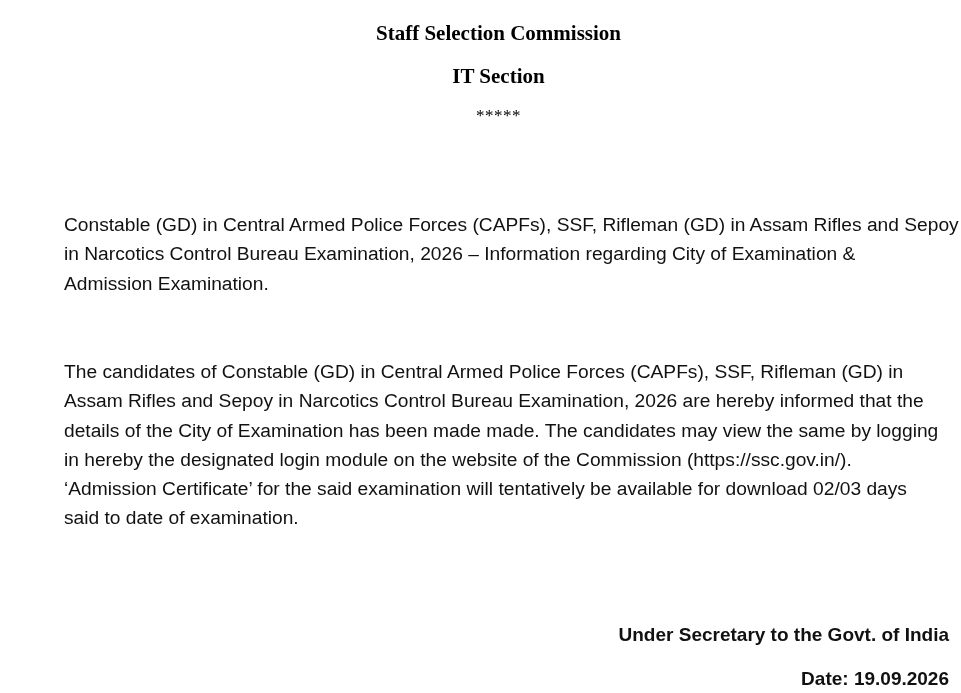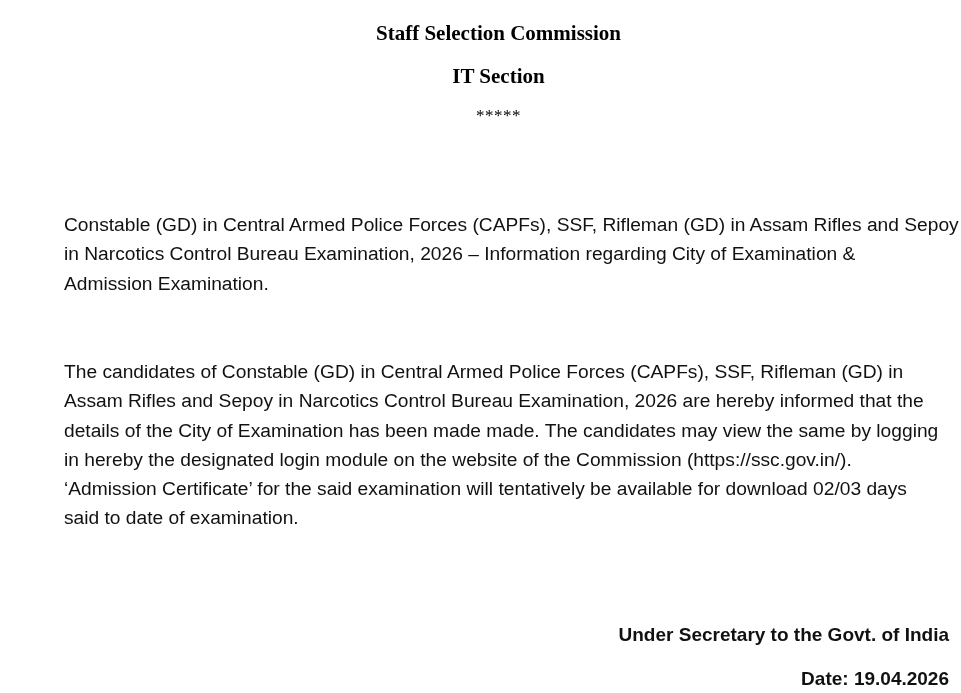--- a/index.html
+++ b/index.html
@@ -82,13 +82,13 @@
 <p class="para body-text">
   <span class="line">The candidates of Constable (GD) in Central Armed Police Forces (CAPFs), SSF, Rifleman (GD) in</span>
   <span class="line">Assam Rifles and Sepoy in Narcotics Control Bureau Examination, 2026 are hereby informed that the</span>
   <span class="line">details of the City of Examination has been made made. The candidates may view the same by logging</span>
   <span class="line">in hereby the designated login module on the website of the Commission (https://ssc.gov.in/).</span>
   <span class="line">‘Admission Certificate’ for the said examination will tentatively be available for download 02/03 days</span>
   <span class="line">said to date of examination.</span>
 </p>
 
 <div class="signature sig-title">Under Secretary to the Govt. of India</div>
-<div class="signature sig-date">Date: 19.04.2026</div>
+<div class="signature sig-date">Date: 19.09.2026</div>
 
 </body></html>

